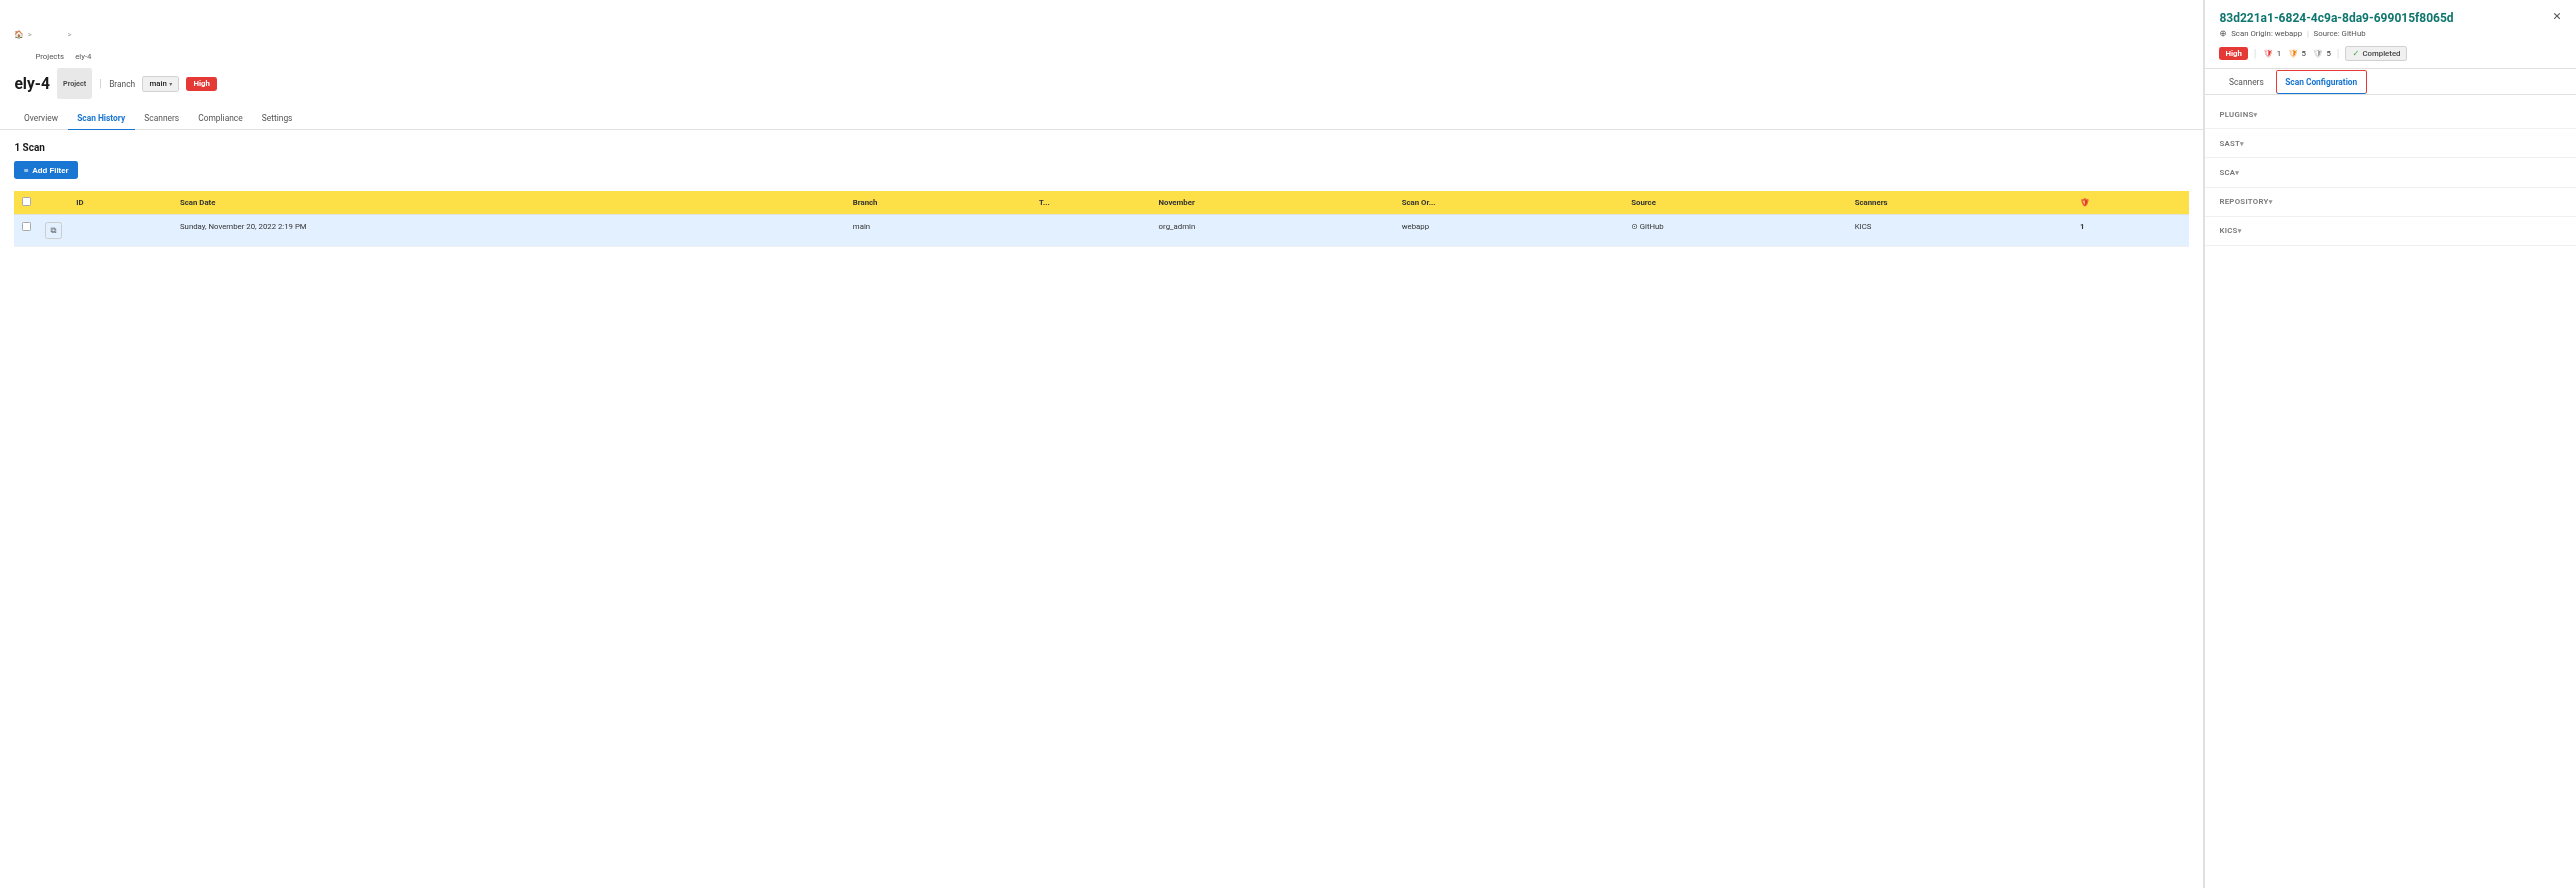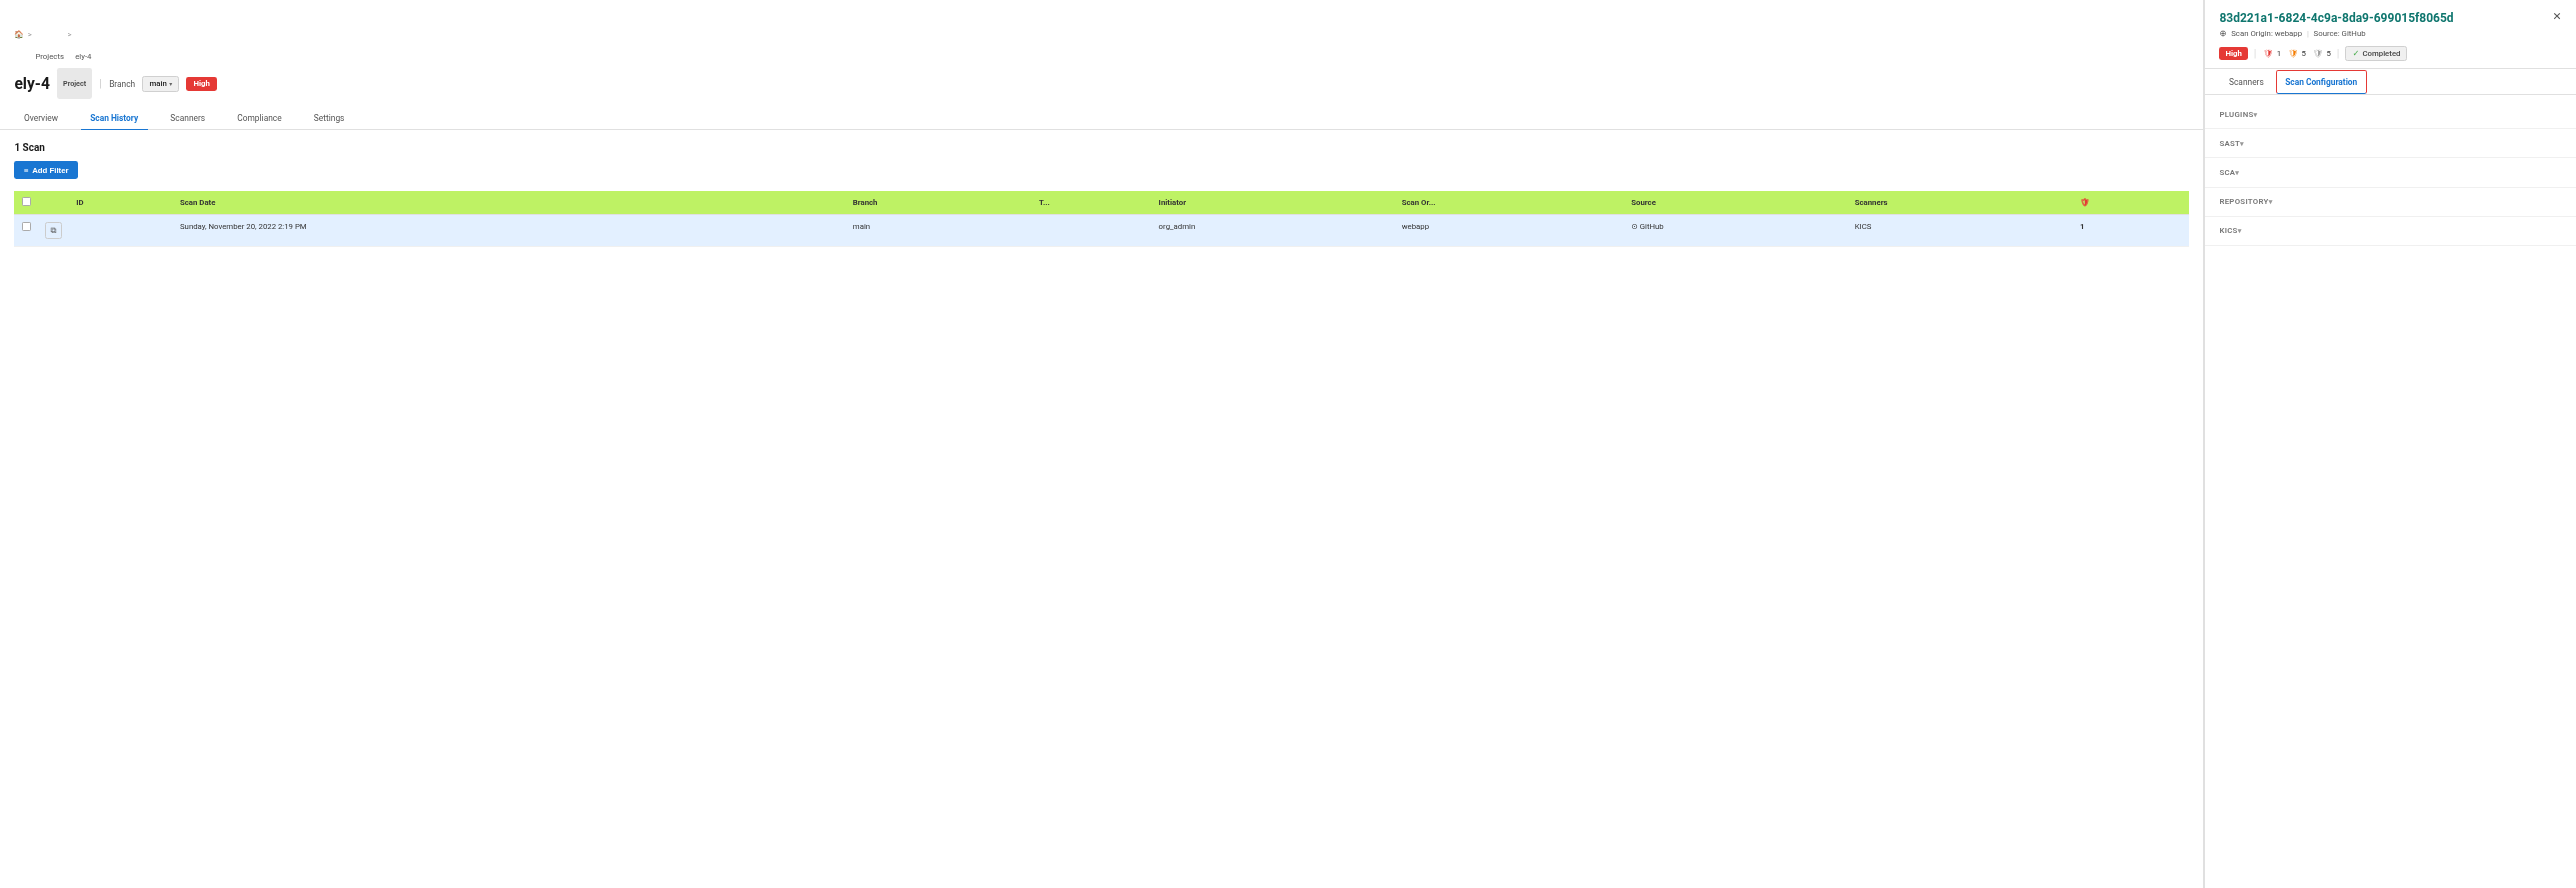--- a/index.html
+++ b/index.html
@@ -83,21 +83,21 @@
       padding: 2.4px 7.2px;
       border-radius: 2.4px;
     }
 
     
     .tabs {
       display: flex;
       align-items: center;
       border-bottom: 0.6px solid #e0e0e0;
       padding: 0 14.4px;
-      gap: 13px;
+      gap: 0;
     }
     .tab {
       padding: 6px 9.6px;
       font-size: 8.4px;
       color: #555;
       cursor: pointer;
       border-bottom: 1.2px solid transparent;
       margin-bottom: -0.6px;
       white-space: nowrap;
     }
@@ -130,21 +130,21 @@
       font-size: 7.8px;
       font-weight: 600;
       cursor: pointer;
       margin-bottom: 12px;
     }
 
     
     .scan-table {
       width: 100%;
       border-collapse: collapse;
-      background: #bef264;
+      background: #fde047;
     }
     .scan-table th {
       text-align: left;
       padding: 6px 7.2px;
       font-size: 7.8px;
       font-weight: 700;
       color: #333;
       border-bottom: 0.6px solid #e0e0e0;
       white-space: nowrap;
     }
@@ -362,21 +362,21 @@
       <thead>
         <tr>
           <th class="checkbox-cell">
             <input type="checkbox" class="checkbox" style="">
           </th>
           <th></th>
           <th>ID</th>
           <th>Scan Date</th>
           <th>Branch</th>
           <th>T...</th>
-          <th>Initiator</th>
+          <th>November</th>
           <th>Scan Or...</th>
           <th>Source</th>
           <th>Scanners</th>
           <th style="color:#e53935;">🛡</th>
         </tr>
       </thead>
       <tbody>
         <tr class="selected-row">
           <td class="checkbox-cell">
             <input type="checkbox" class="checkbox" style="">

